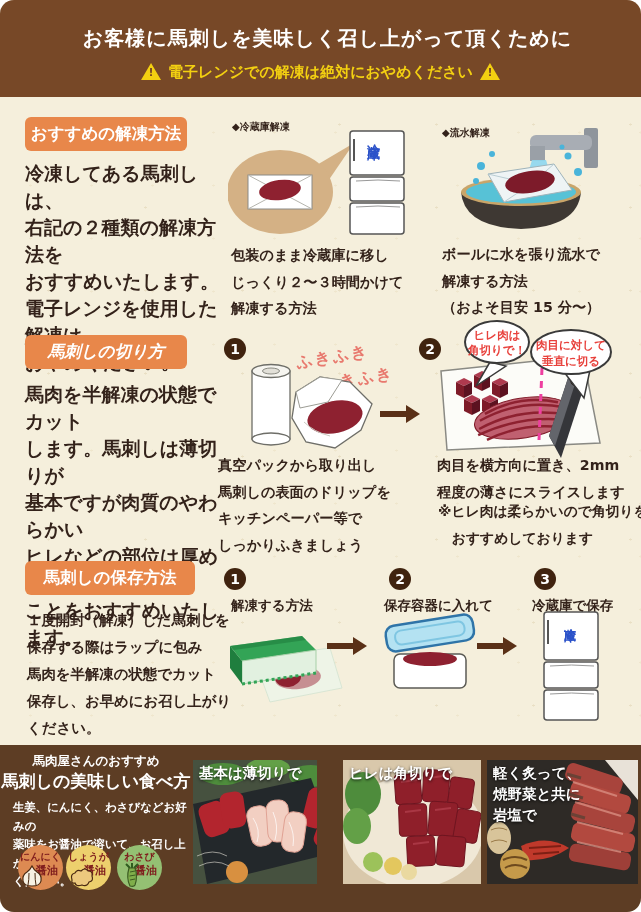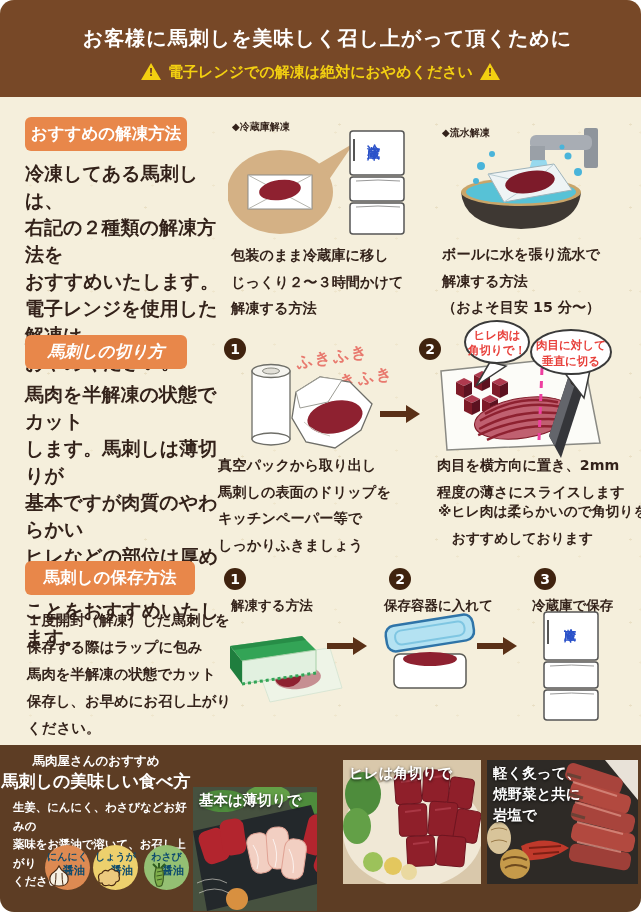--- a/index.html
+++ b/index.html
@@ -31,21 +31,21 @@
   .arrow::after{content:'';position:absolute;left:100%;top:-6.5px;border-left:14px solid #5a3017;
     border-top:9.5px solid transparent;border-bottom:9.5px solid transparent;}
   .v-label{position:absolute;writing-mode:vertical-rl;text-orientation:upright;color:#2b52c9;font-weight:bold;letter-spacing:1px;}
   .illus{position:absolute;}
   .bubble-t{fill:#e8413c;font-size:11.5px;font-weight:bold;text-anchor:middle;font-family:"DejaVu Sans",sans-serif;}
   
   .footer{position:absolute;top:745px;left:0;right:0;bottom:0;background:#5d3d24;color:#fff;}
   .f-eyebrow{position:absolute;top:8px;left:6px;width:180px;text-align:center;font-size:12.5px;font-weight:bold;}
   .f-title{position:absolute;top:25px;left:0;width:192px;text-align:center;font-size:17px;font-weight:bold;}
   .f-body{position:absolute;top:53px;left:13px;width:176px;font-size:11.4px;font-weight:bold;line-height:18.5px;}
-  .sauce{position:absolute;top:100px;width:45px;height:45px;border-radius:50%;color:#0c4a6e;margin-left:27px;}
+  .sauce{position:absolute;top:100px;width:45px;height:45px;border-radius:50%;color:#7f1d1d;}
   .sauce .s-name{position:absolute;top:5px;left:0;right:0;text-align:center;font-size:10px;font-weight:bold;}
   .sauce .s-suffix{position:absolute;top:18px;right:5px;font-size:11px;font-weight:bold;}
   .sauce svg{position:absolute;left:3px;bottom:2px;}
   .photo{position:absolute;top:15px;height:124px;overflow:hidden;}
   .photo-label{position:absolute;top:3px;left:6px;color:#fff;font-weight:bold;font-size:14.5px;line-height:21px;
     text-shadow:0 1px 3px rgba(0,0,0,.85);}
 </style>
 </head>
 <body>
 
@@ -258,21 +258,21 @@
     <div class="sauce" style="left:117px;background:#94c073;">
       <span class="s-name">わさび</span>
       <span class="s-suffix">醤油</span>
       <svg width="24" height="26" viewBox="0 0 24 26">
         <path d="M6 2 L10 6 M12 1 L12 6 M18 2 L14 6" stroke="#2f5d1f" stroke-width="2"></path>
         <path d="M9 6 Q6 16 10 24 Q14 25 15 23 Q18 14 15 6 Z" fill="#7fae4a" stroke="#3c5c22" stroke-width="1.2"></path>
         <path d="M10 10 L15 9 M9.5 14 L15.5 13 M10 18 L15 17" stroke="#3c5c22" stroke-width="1"></path>
       </svg>
     </div>
 
-    <div class="photo" style="left:193px;width:124px;margin-top:27px;">
+    <div class="photo" style="left:193px;width:124px;">
       <svg width="144" height="124" viewBox="0 0 144 124">
         <rect width="144" height="124" fill="#46513f"></rect>
         <ellipse cx="30" cy="14" rx="24" ry="11" fill="#4e8c3c"></ellipse>
           <ellipse cx="75" cy="8" rx="22" ry="10" fill="#63a047"></ellipse>
           <ellipse cx="118" cy="16" rx="22" ry="11" fill="#4e8c3c"></ellipse>
         <polygon points="0,44 118,18 144,92 14,124" fill="#23282b"></polygon>
         <g fill="#b3252e">
             <rect x="8" y="42" width="26" height="34" rx="8" transform="rotate(-18 21 59)"></rect>
             <rect x="28" y="32" width="24" height="36" rx="8" transform="rotate(-8 40 50)"></rect>
             <rect x="112" y="28" width="22" height="40" rx="8" transform="rotate(14 123 48)"></rect>

